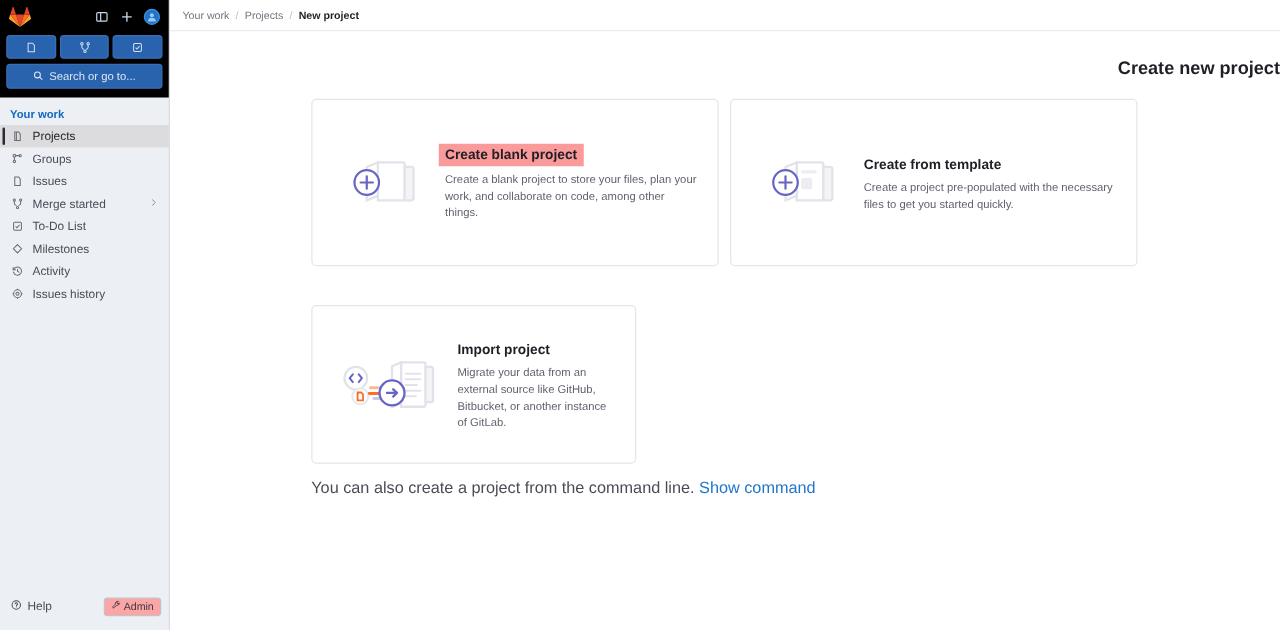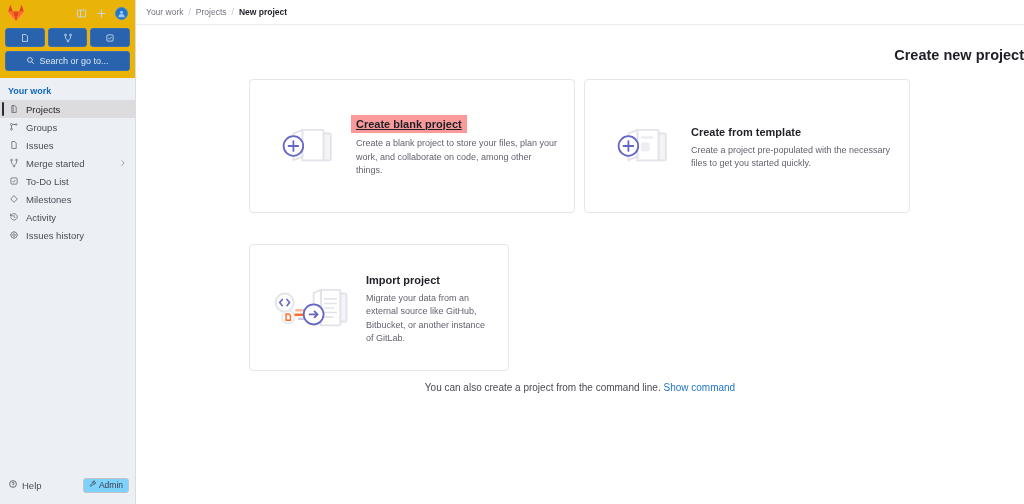--- a/index.html
+++ b/index.html
@@ -12,21 +12,21 @@
 
   
   .sidebar {
     width: 136px; height: 504px;
     background: #ecf0f5;
     border-right: 1px solid #dcdcde;
     display: flex; flex-direction: column;
     position: relative;
   }
   .sb-top {
-    background: #eab308;
+    background: #000000;
     padding: 3px 5px 7px 5px;
   }
   .sb-brandrow {
     display: flex; align-items: center;
     height: 20px; padding: 0 2px;
   }
   .logo { width: 18px; height: 17px; flex: 0 0 18px; }
   .brand-spacer { flex: 1 1 auto; }
   .sb-iconbtn {
     width: 17px; height: 17px;
@@ -82,21 +82,21 @@
     padding: 0 6px 12px 8px; gap: 4px;
   }
   .help-link {
     display: flex; align-items: center; gap: 4px;
     font-size: 9.5px; color: #4b4b57;
   }
   .admin-btn {
     margin-left: auto; display: flex; align-items: center; gap: 2px;
     font-size: 8.5px; color: #3a3a47;
     border: 1px solid #c2c2c8; border-radius: 3px;
-    background: #7dd3fc; padding: 2px 5px; height: 15px;
+    background: #fca5a5; padding: 2px 5px; height: 15px;
   }
 
   
   .main { flex: 1 1 auto; height: 504px; display: flex; flex-direction: column; background: #fff; }
   .breadcrumb-bar {
     height: 25px; border-bottom: 1px solid #ebebef;
     display: flex; align-items: center; padding-left: 10px;
     gap: 5px; font-size: 8.5px; color: #737380;
   }
   .bc-sep { color: #bfbfc7; }
@@ -115,25 +115,25 @@
     padding: 18px 16px; gap: 12px;
   }
   .card.half { width: 326px; height: 134px; }
   .card.single { width: 260px; height: 127px; margin-top: 22px; }
   .card-illu { flex: 0 0 78px; display: flex; align-items: center; justify-content: center; }
   .card-text { flex: 1 1 auto; }
   .card-title {
     font-size: 11px; font-weight: bold; color: #1f1f26;
     margin-bottom: 6px; display: inline-block;
   }
-  .card-title.hl { background: #fa9a9a; padding: 3px 5px; margin: -3px -5px 4px -5px; text-decoration: underline; }
+  .card-title.hl { background: #fa9a9a; padding: 3px 5px; margin: -3px -5px 4px -5px; }
   .card-desc { font-size: 9px; line-height: 1.5; color: #626270; }
 
   .footnote {
-    text-align: center; font-size: 10px; color: #4b4b57;
+    font-size: 13px; color: #4b4b57;
     margin-top: 11px;
   }
   .footnote a { color: #1f75cb; text-decoration: none; }
 </style>
 </head>
 <body>
 
 <div class="app">
 
   <div class="sidebar">

